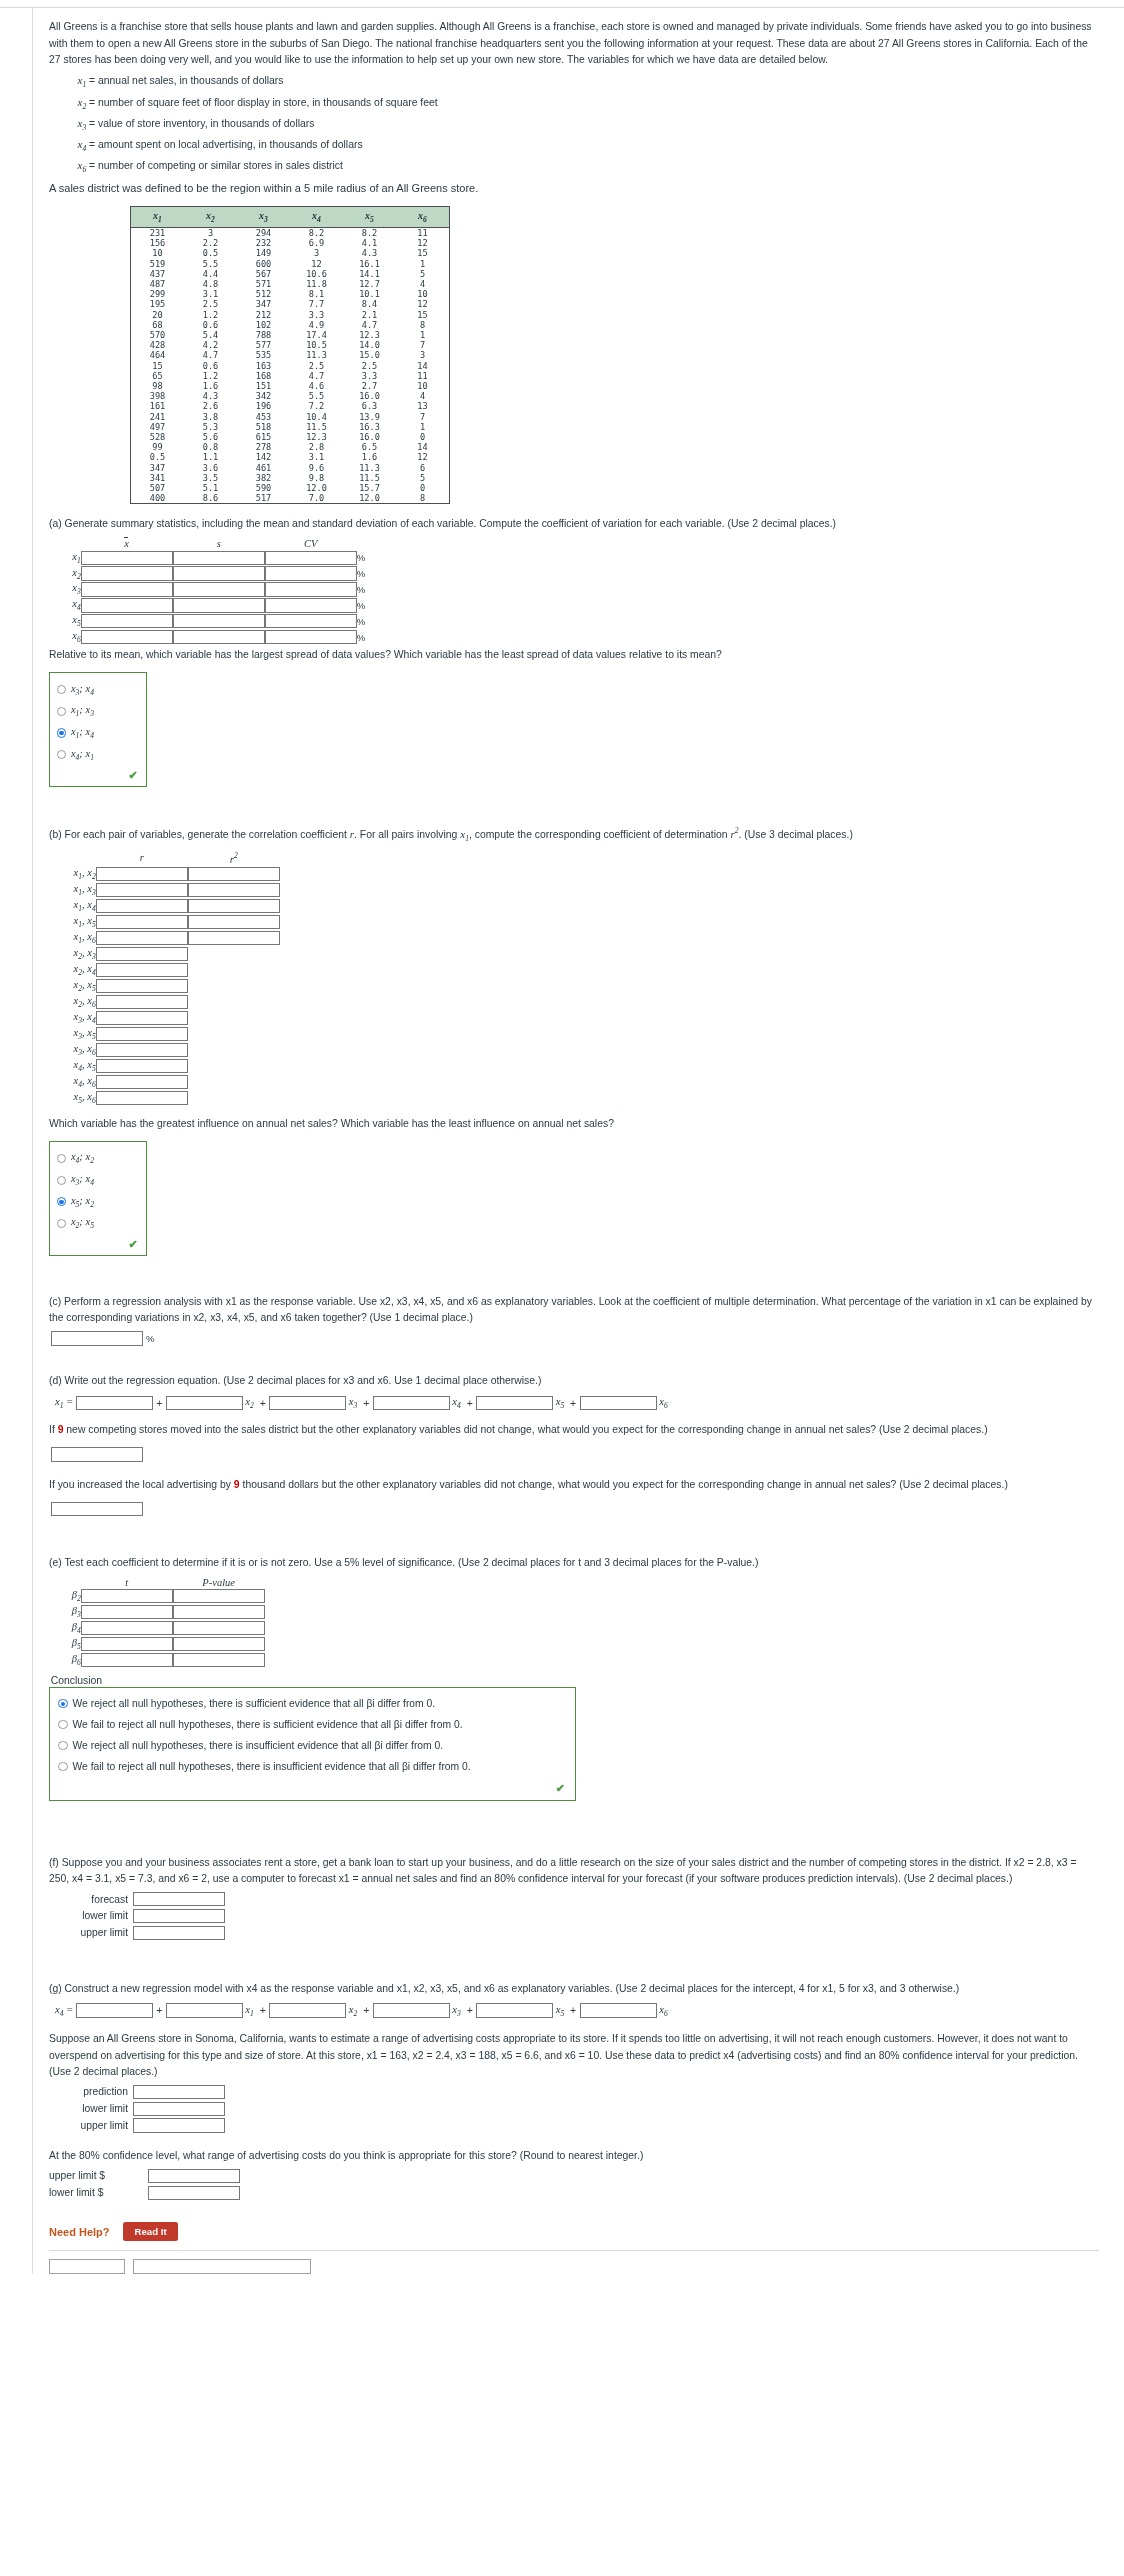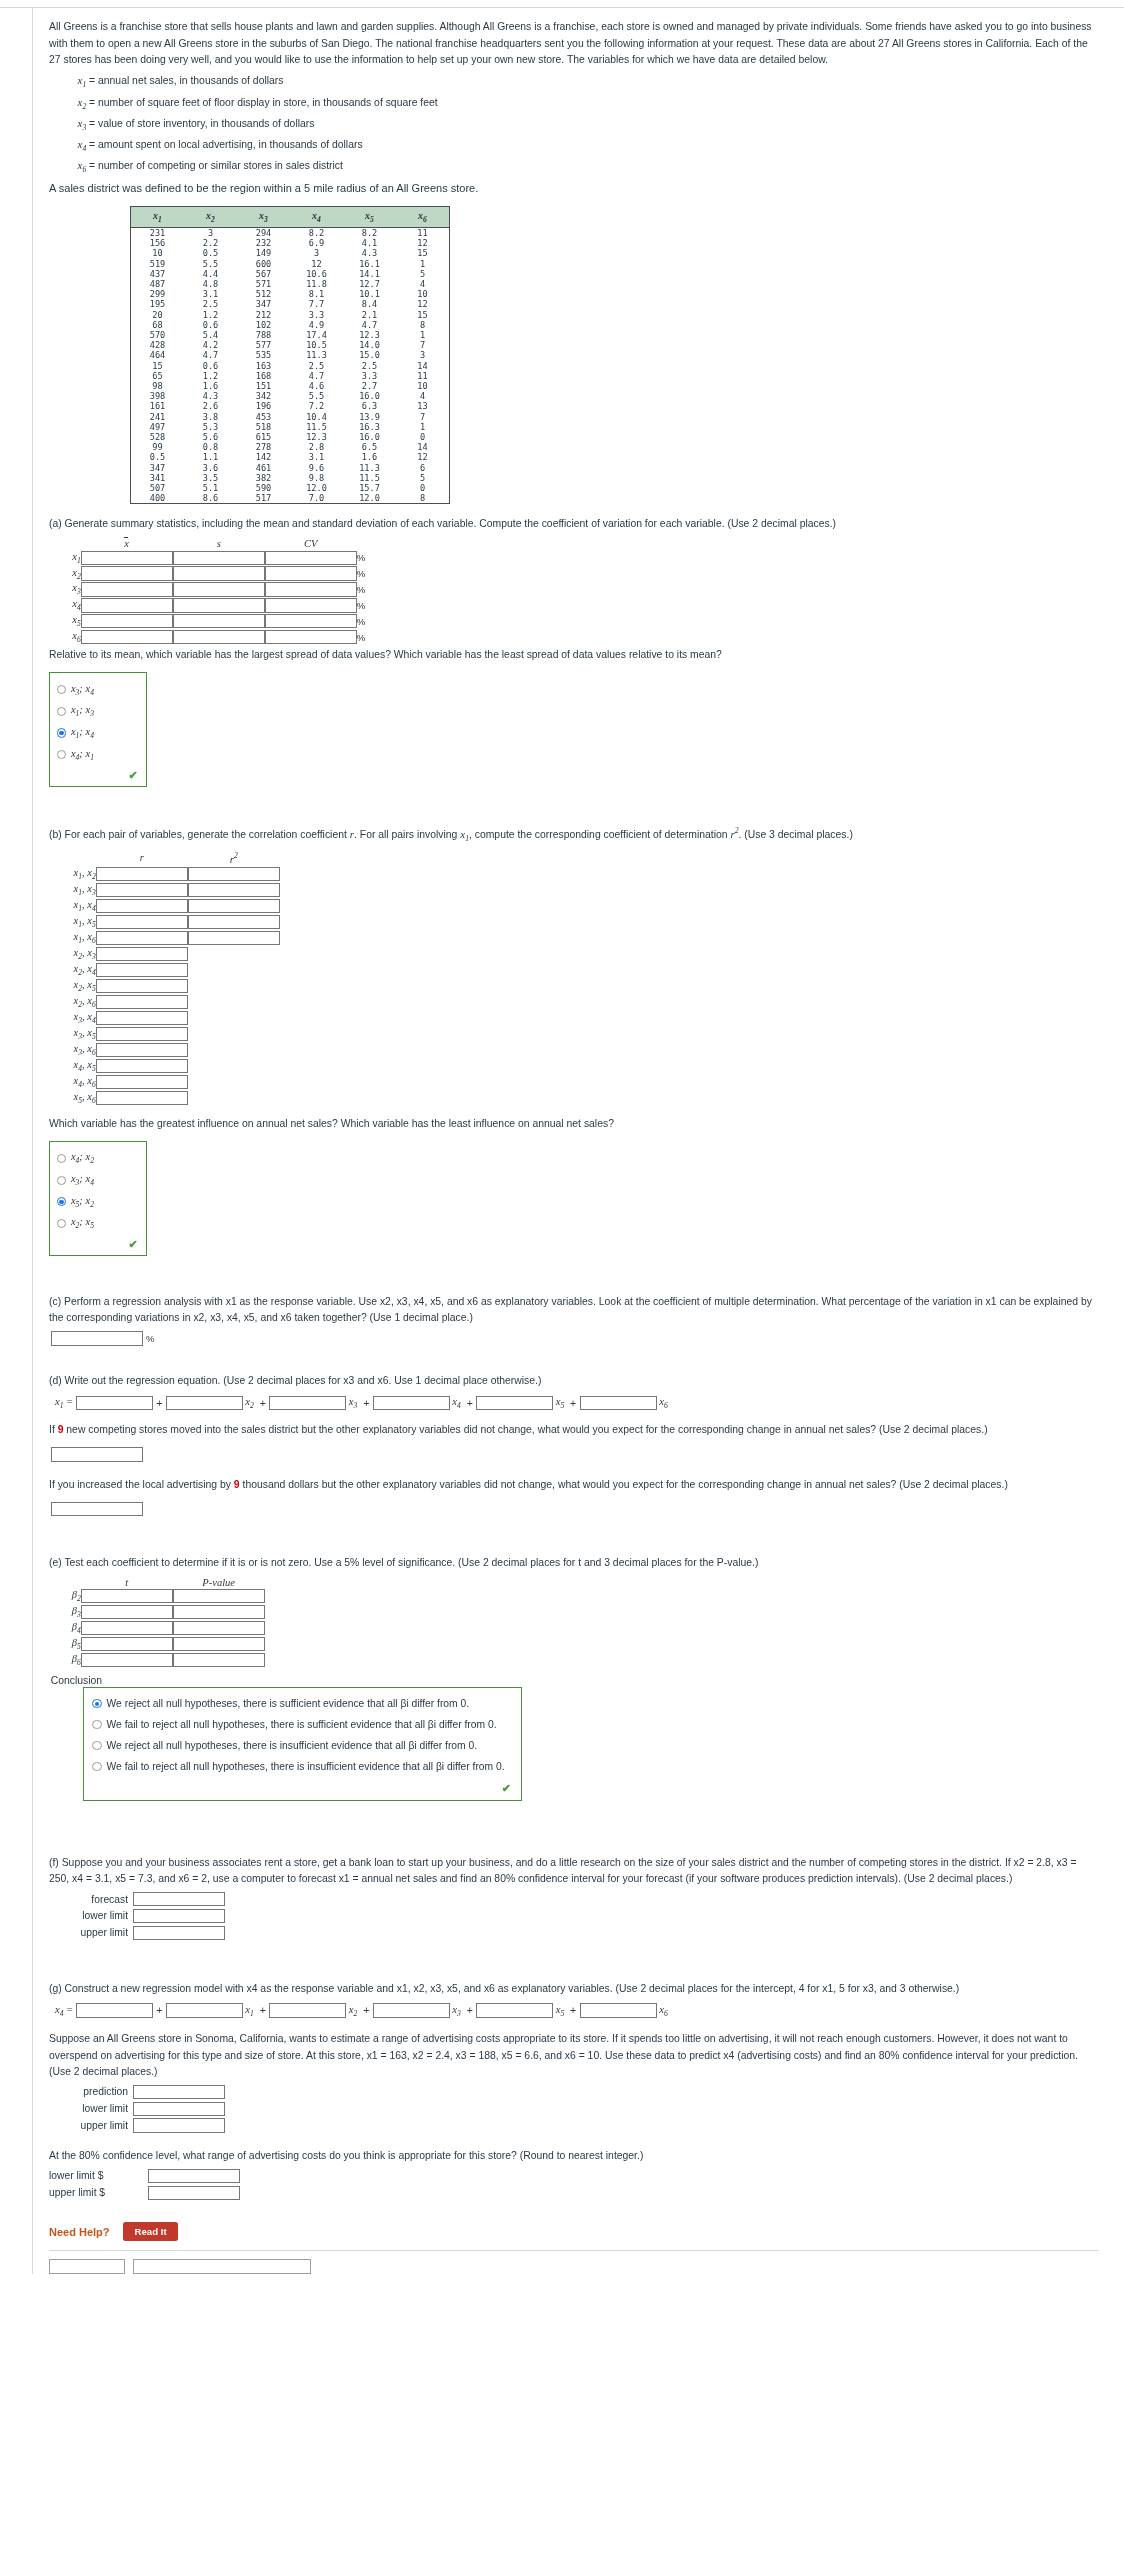--- a/index.html
+++ b/index.html
@@ -143,24 +143,23 @@
   .eqpart{font-family:"Liberation Serif", serif;font-style:italic;font-size:10.7px;color:#2b3a44;margin:0 2.5px;}
   .eqplus{font-size:10.5px;color:#2b3a44;margin:0 3.4px;}
 
   .inline-input{margin:4.2px 0 0 1.7px;}
 
   
   .conclusion-label{margin:6.7px 0 1.7px 1.7px;font-size:10.4px;color:#2b3a44;}
   .conclusion-box{
     border:0.8px solid #4a8f3c;
     padding:6.7px 10px 5px 8.4px;
-    width:439px;
+    width:527px;
     box-sizing:border-box;
     background:#fff;
-    margin-left:34px;
   }
   .conclusion-box .radioitem{margin:3.4px 0 10px 0;}
   .conclusion-box .radiolabel{font-family:"Liberation Sans", sans-serif;font-style:normal;font-size:10.3px;white-space:normal;}
 
   
   .labrow{display:flex;align-items:center;margin:2.5px 0;}
   .labrow .lab{
     width:79px;text-align:right;padding-right:5px;font-size:10.3px;color:#2b3a44;
   }
   .labrow .lab2{
@@ -806,25 +805,25 @@
         <span class="lab">lower limit</span>
         <input class="box w110" style="">
       </div>
       <div class="labrow">
         <span class="lab">upper limit</span>
         <input class="box w110" style="">
       </div>
 
       <div class="qtext" style="margin-top:15px;">At the 80% confidence level, what range of advertising costs do you think is appropriate for this store? (Round to nearest integer.)</div>
       <div class="labrow">
+        <span class="lab2">upper limit $</span>
+        <input class="box w110" style="">
+      </div>
+      <div class="labrow">
         <span class="lab2">lower limit $</span>
-        <input class="box w110" style="">
-      </div>
-      <div class="labrow">
-        <span class="lab2">upper limit $</span>
         <input class="box w110" style="">
       </div>
     </div>
 
     <div class="needhelp">
       <span class="needhelp-label">Need Help?</span>
       <button class="readit-btn">Read It</button>
     </div>
 
     <div class="bottomrule"></div>

